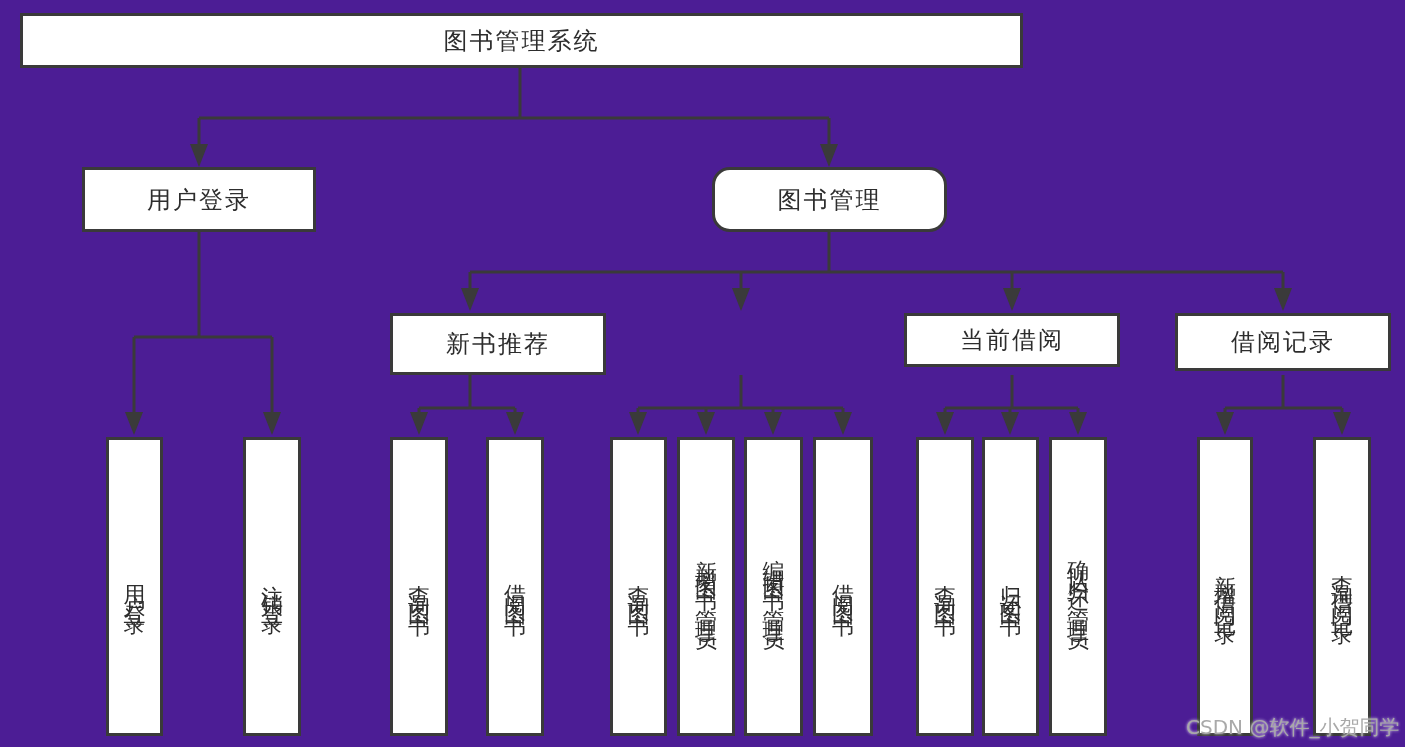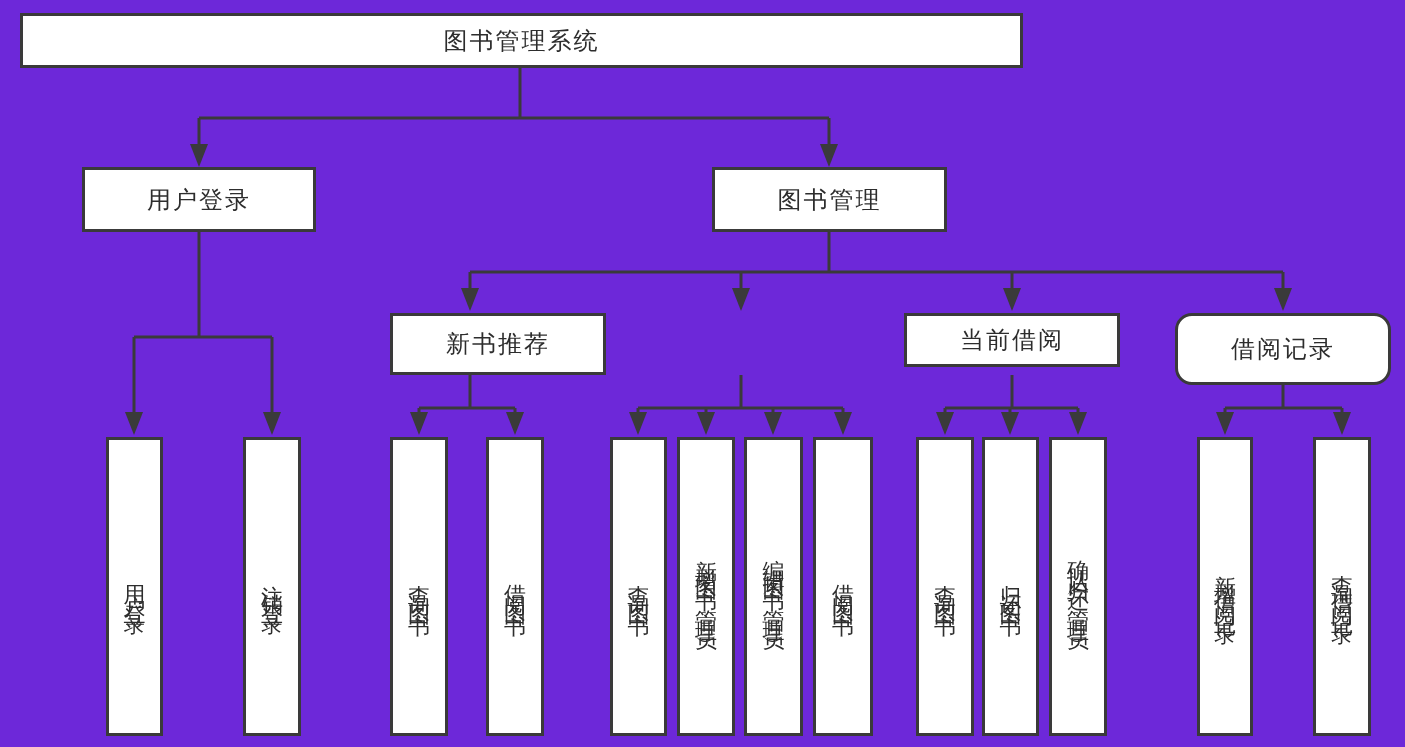--- a/index.html
+++ b/index.html
@@ -1,20 +1,20 @@
 <!DOCTYPE html>
 <html><head>
 <meta charset="utf-8">
 <style>
   html, body { margin: 0; padding: 0; background: #ffffff; }
   .stage {
     position: relative;
     width: 1405px;
     height: 747px;
-    background: #6d28d9;
+    background: #4c1d95;
     font-family: "DejaVu Sans", sans-serif;
     overflow: hidden;
   }
   .connector-layer {
     position: absolute;
     left: 0; top: 0;
     z-index: 0;
   }
   .node {
     position: absolute;
@@ -83,38 +83,39 @@
       <polygon points="1001,412 1019,412 1010,435"></polygon>
       <polygon points="1069,412 1087,412 1078,435"></polygon>
       <polygon points="1216,412 1234,412 1225,435"></polygon>
       <polygon points="1333,412 1351,412 1342,435"></polygon>
     </g>
   </svg>
 
   <div class="node" style="left:20px; top:13px; width:1003px; height:55px;">图书管理系统</div>
 
   <div class="node" style="left:82px; top:167px; width:234px; height:65px;">用户登录</div>
-  <div class="node" style="left:712px; top:167px; width:235px; height:65px;">图书管理</div>
+  <div class="node" style="left:712px; top:167px; width:235px; height:65px;border-radius:18px;">图书管理</div>
 
   <div class="node" style="left:362px; top:313px; width:216px; height:62px;margin-left:28px;">新书推荐</div>
   <div class="node" style="left:904px; top:313px; width:216px; height:54px;">当前借阅</div>
-  <div class="node" style="left:1175px; top:313px; width:216px; height:72px;border-radius:17px;">借阅记录</div>
+  <div class="node" style="left:1175px; top:313px; width:216px; height:58px;">借阅记录</div>
 
   <div class="node leaf" style="left:106px; top:437px; width:57px; height:299px;">用户登录</div>
   <div class="node leaf" style="left:243px; top:437px; width:58px; height:299px;">注销登录</div>
 
   <div class="node leaf" style="left:390px; top:437px; width:58px; height:299px;">查询图书</div>
   <div class="node leaf" style="left:486px; top:437px; width:58px; height:299px;">借阅图书</div>
 
   <div class="node leaf" style="left:610px; top:437px; width:57px; height:299px;">查询图书</div>
   <div class="node leaf" style="left:677px; top:437px; width:58px; height:299px;">新增图书（管理员）</div>
   <div class="node leaf" style="left:744px; top:437px; width:59px; height:299px;">编辑图书（管理员）</div>
   <div class="node leaf" style="left:813px; top:437px; width:60px; height:299px;">借阅图书</div>
 
   <div class="node leaf" style="left:916px; top:437px; width:58px; height:299px;">查询图书</div>
   <div class="node leaf" style="left:982px; top:437px; width:57px; height:299px;">归还图书</div>
   <div class="node leaf" style="left:1049px; top:437px; width:58px; height:299px;">确认归还（管理员）</div>
 
   <div class="node leaf" style="left:1197px; top:437px; width:56px; height:299px;">新增借阅记录</div>
   <div class="node leaf" style="left:1313px; top:437px; width:58px; height:299px;">查询借阅记录</div>
 
+  <div class="watermark">CSDN @软件_小贺同学</div>
 
 </div>
 
 </body></html>

